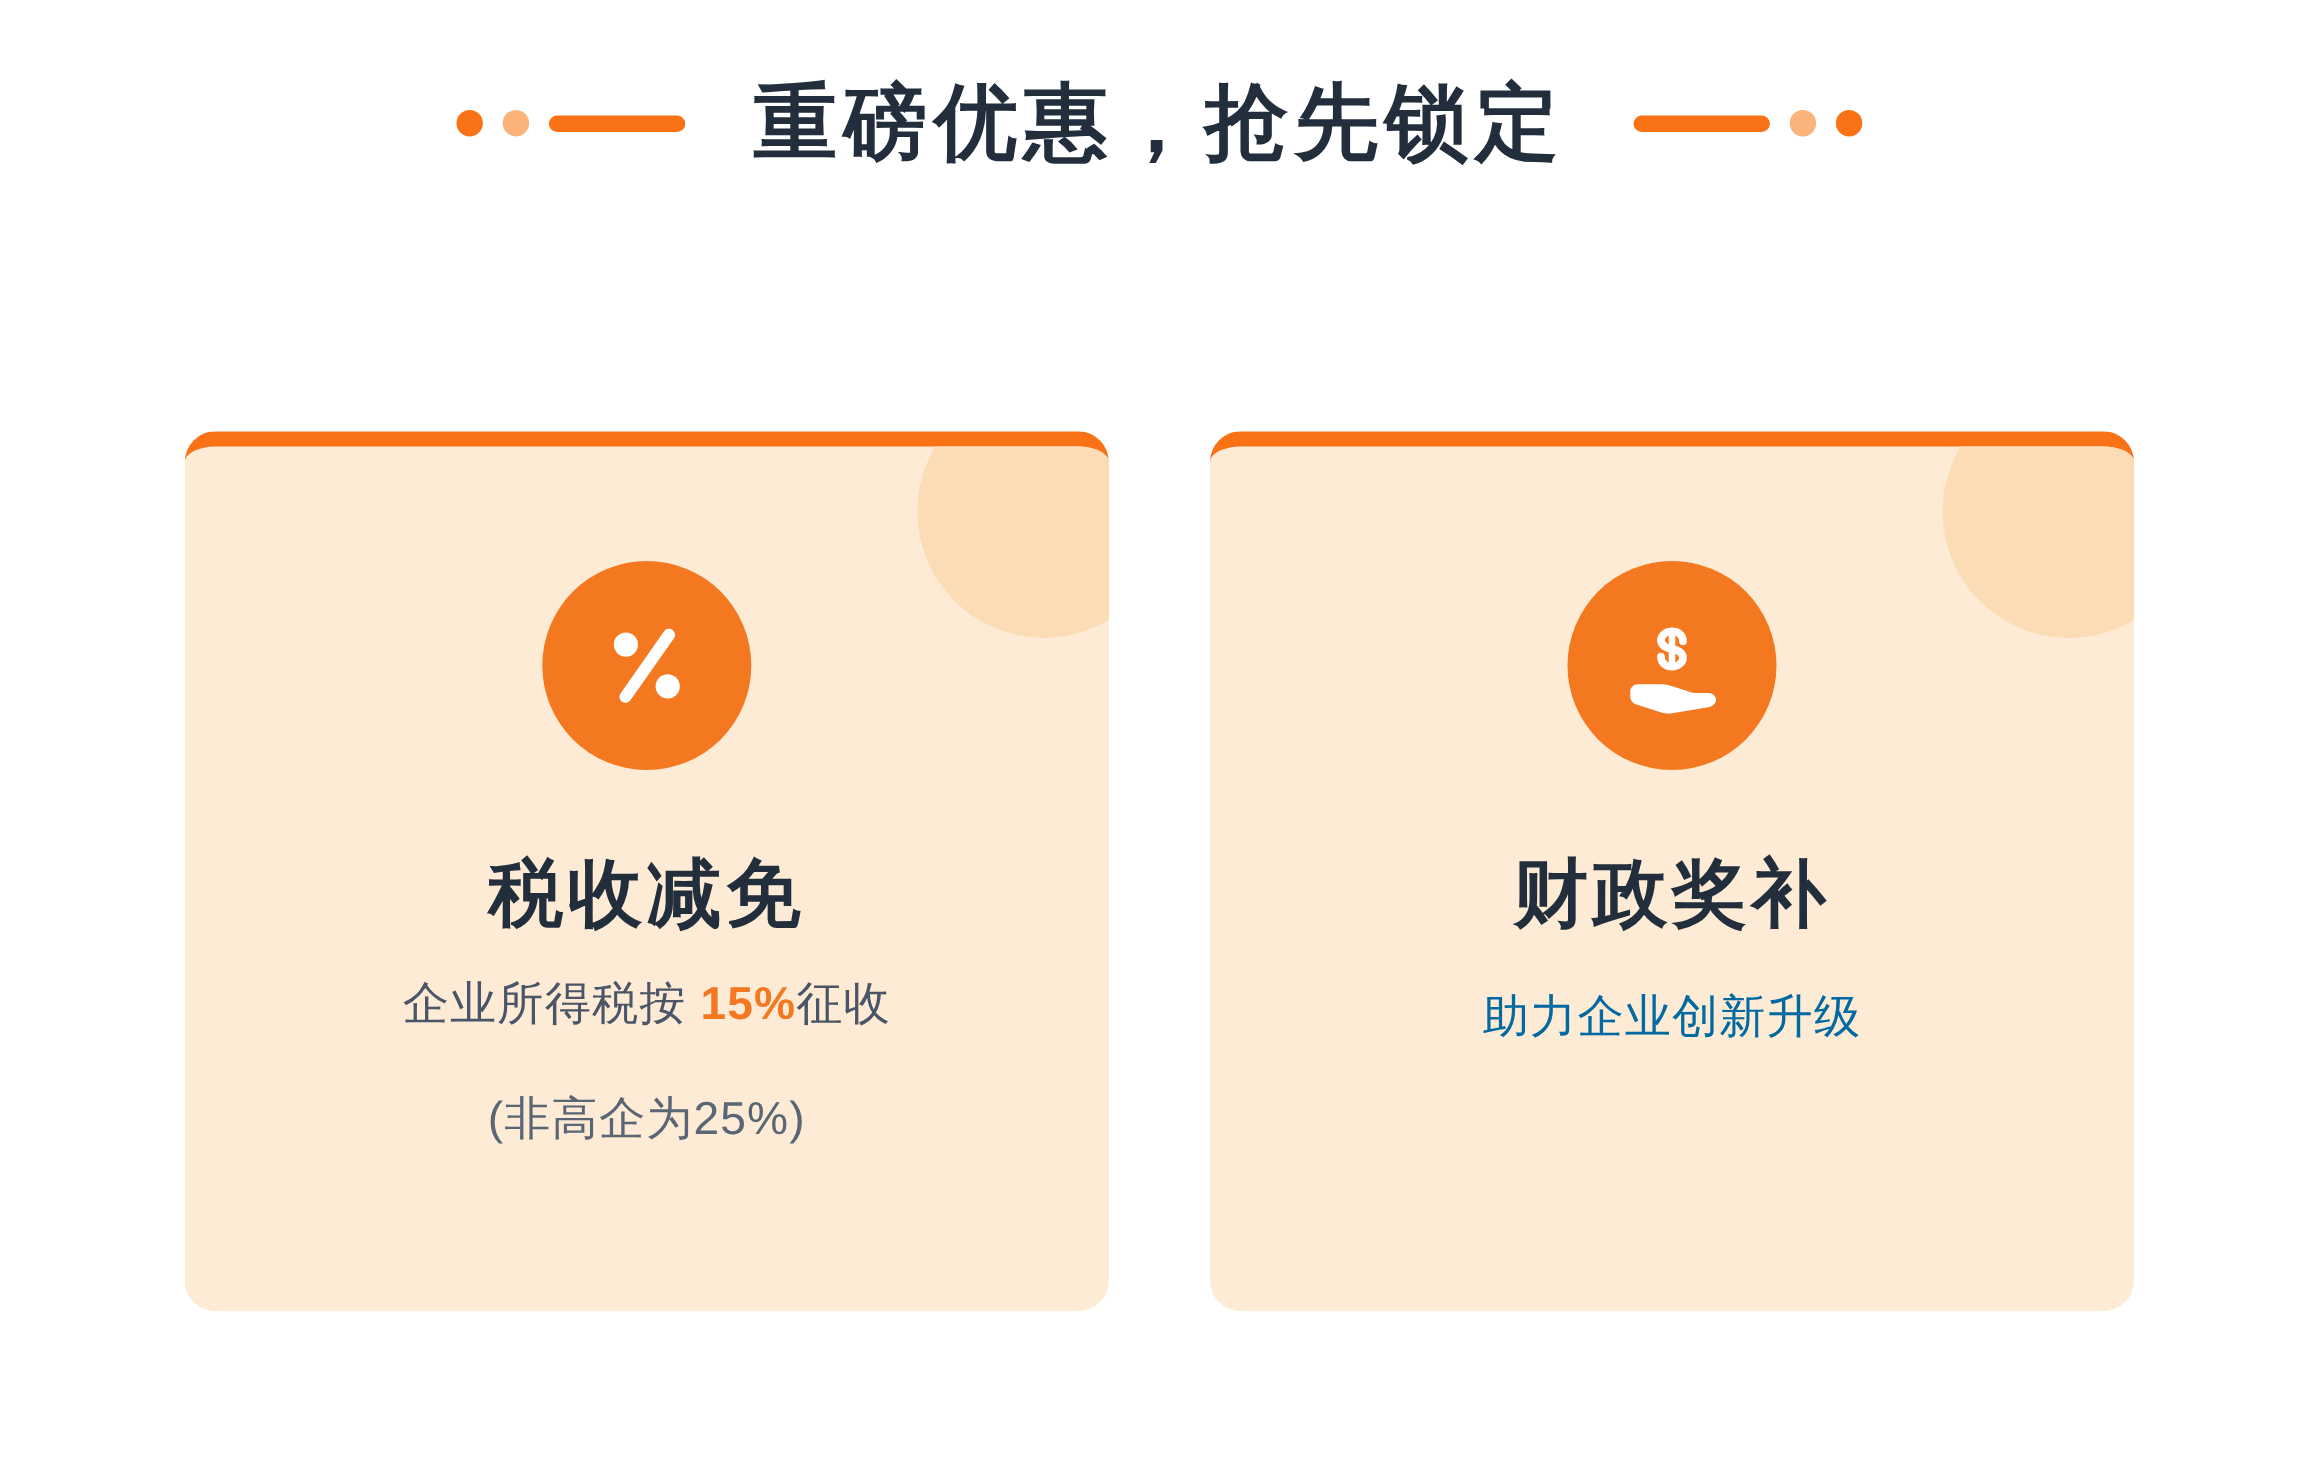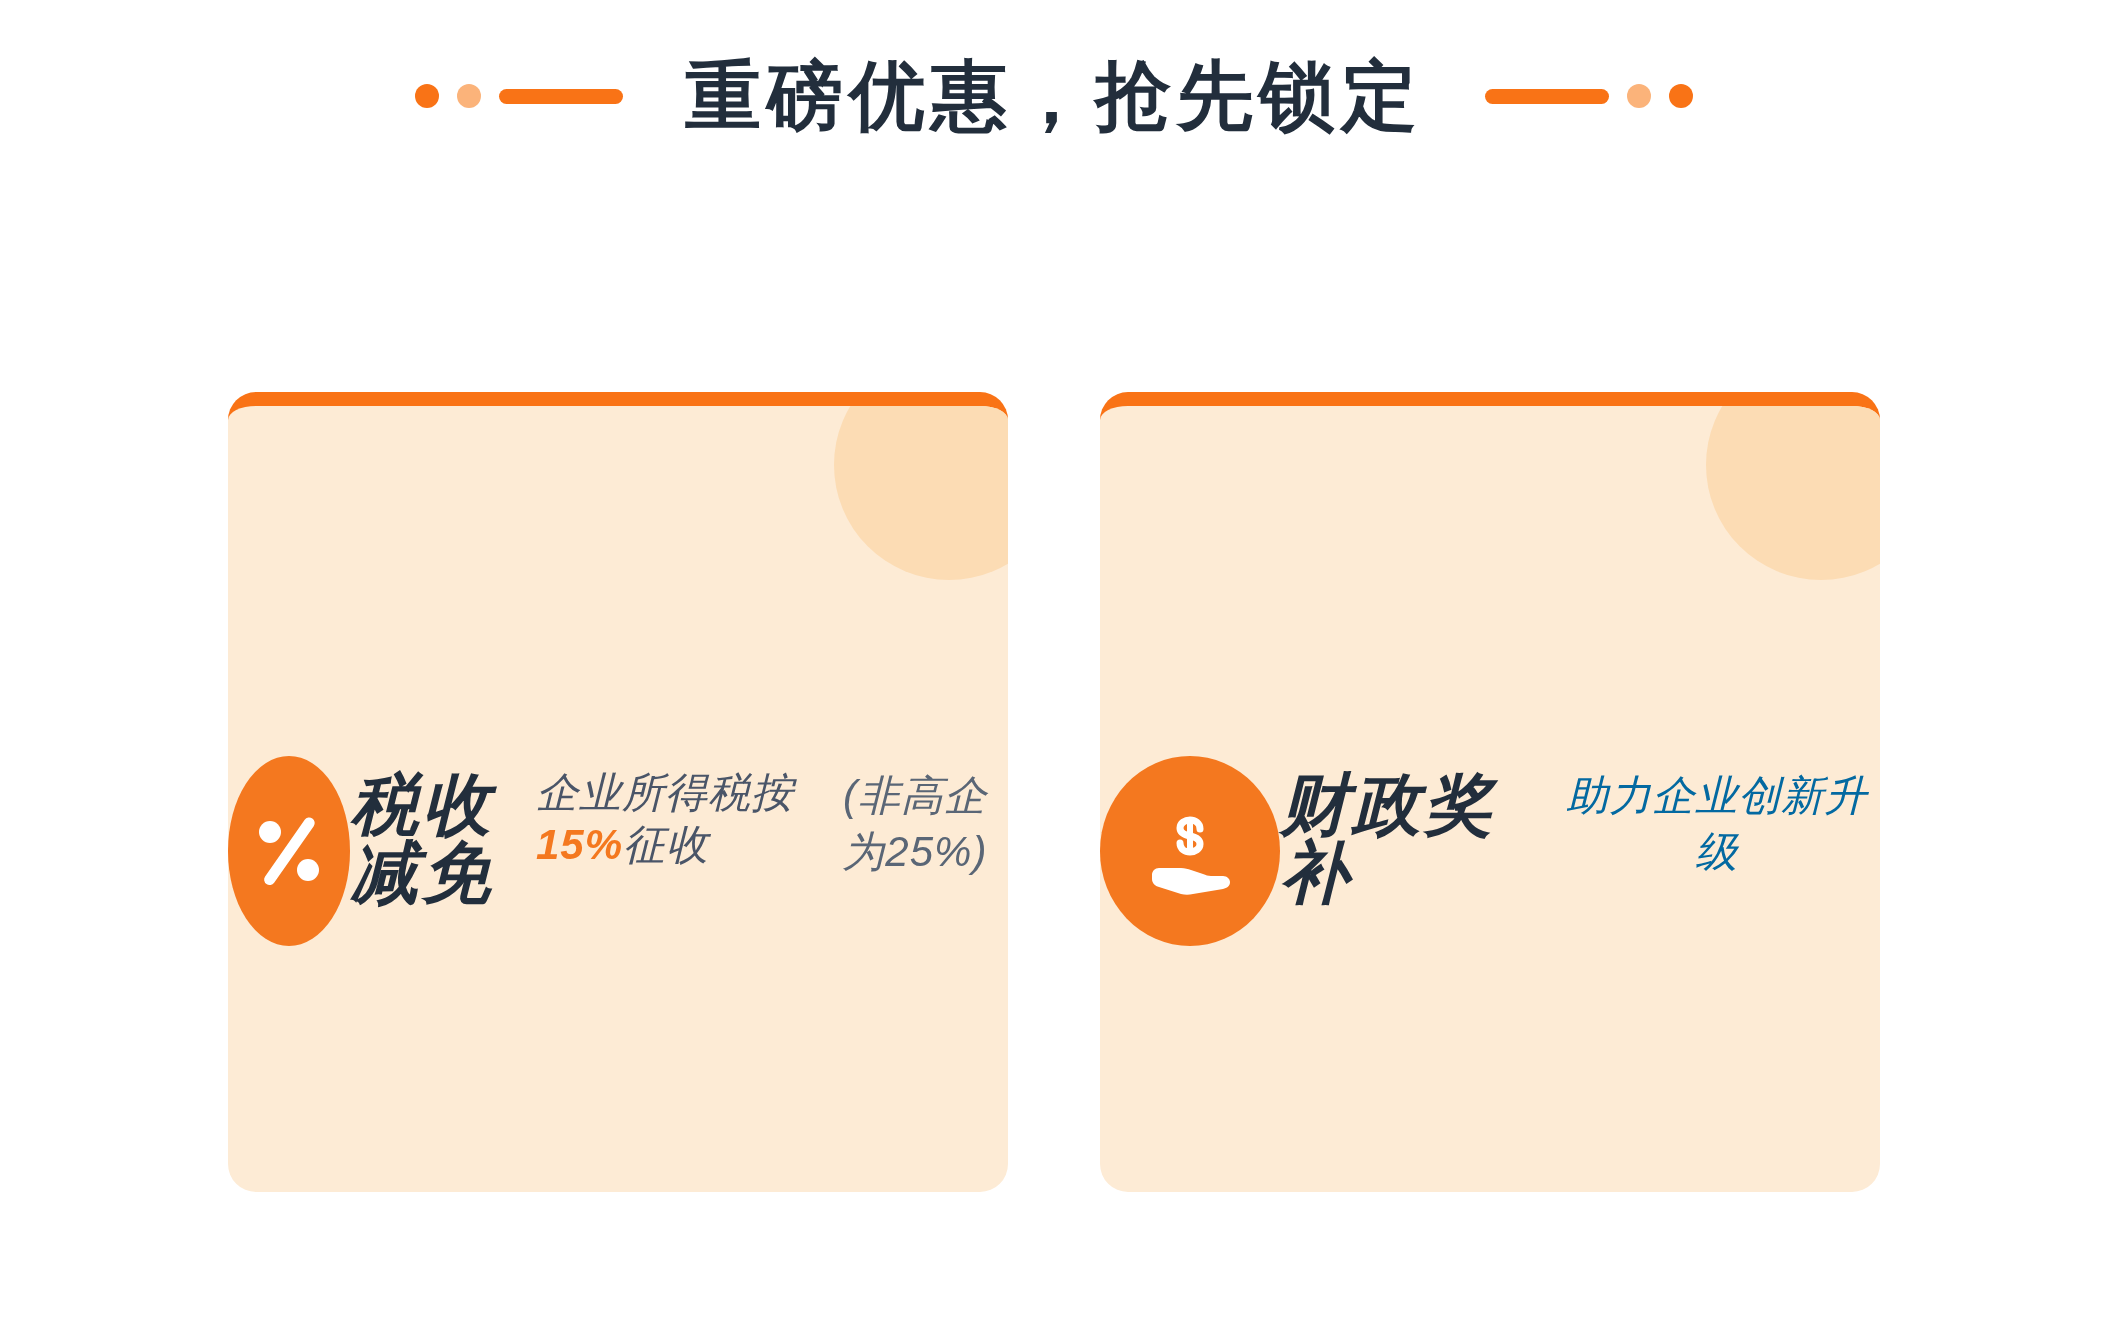--- a/index.html
+++ b/index.html
@@ -30,44 +30,43 @@
   .dot-light { width:24px; height:24px; background:#FBB37A; }
   .bar { width:124px; height:15px; border-radius:8px; background:#F97316; display:block; }
 
   .title {
     font-size:76px;
     font-weight:bold;
     color:#222E3C;
     letter-spacing:6px;
     line-height:1;
     white-space:nowrap;
-    margin:0 62px;
+    margin:16px 62px;
   }
 
   
   .cards {
     position:absolute;
     left:0; top:392px;
     width:2108px;
     display:flex;
     justify-content:center;
     gap:92px;
   }
   .card {
     position:relative;
-    width:780px;
+    width:840px;
     height:800px;
     background:#FDEBD5;
     border-radius:28px;
     border-top:14px solid #F97316;
     overflow:hidden;
     display:flex;
-    flex-direction:row;
+    flex-direction:column;
     align-items:center;
-    font-style:italic;
   }
   .card-corner {
     position:absolute;
     right:-56px; top:-56px;
     width:230px; height:230px;
     border-radius:50%;
     background:#FCDCB4;
     pointer-events:none;
   }
 

